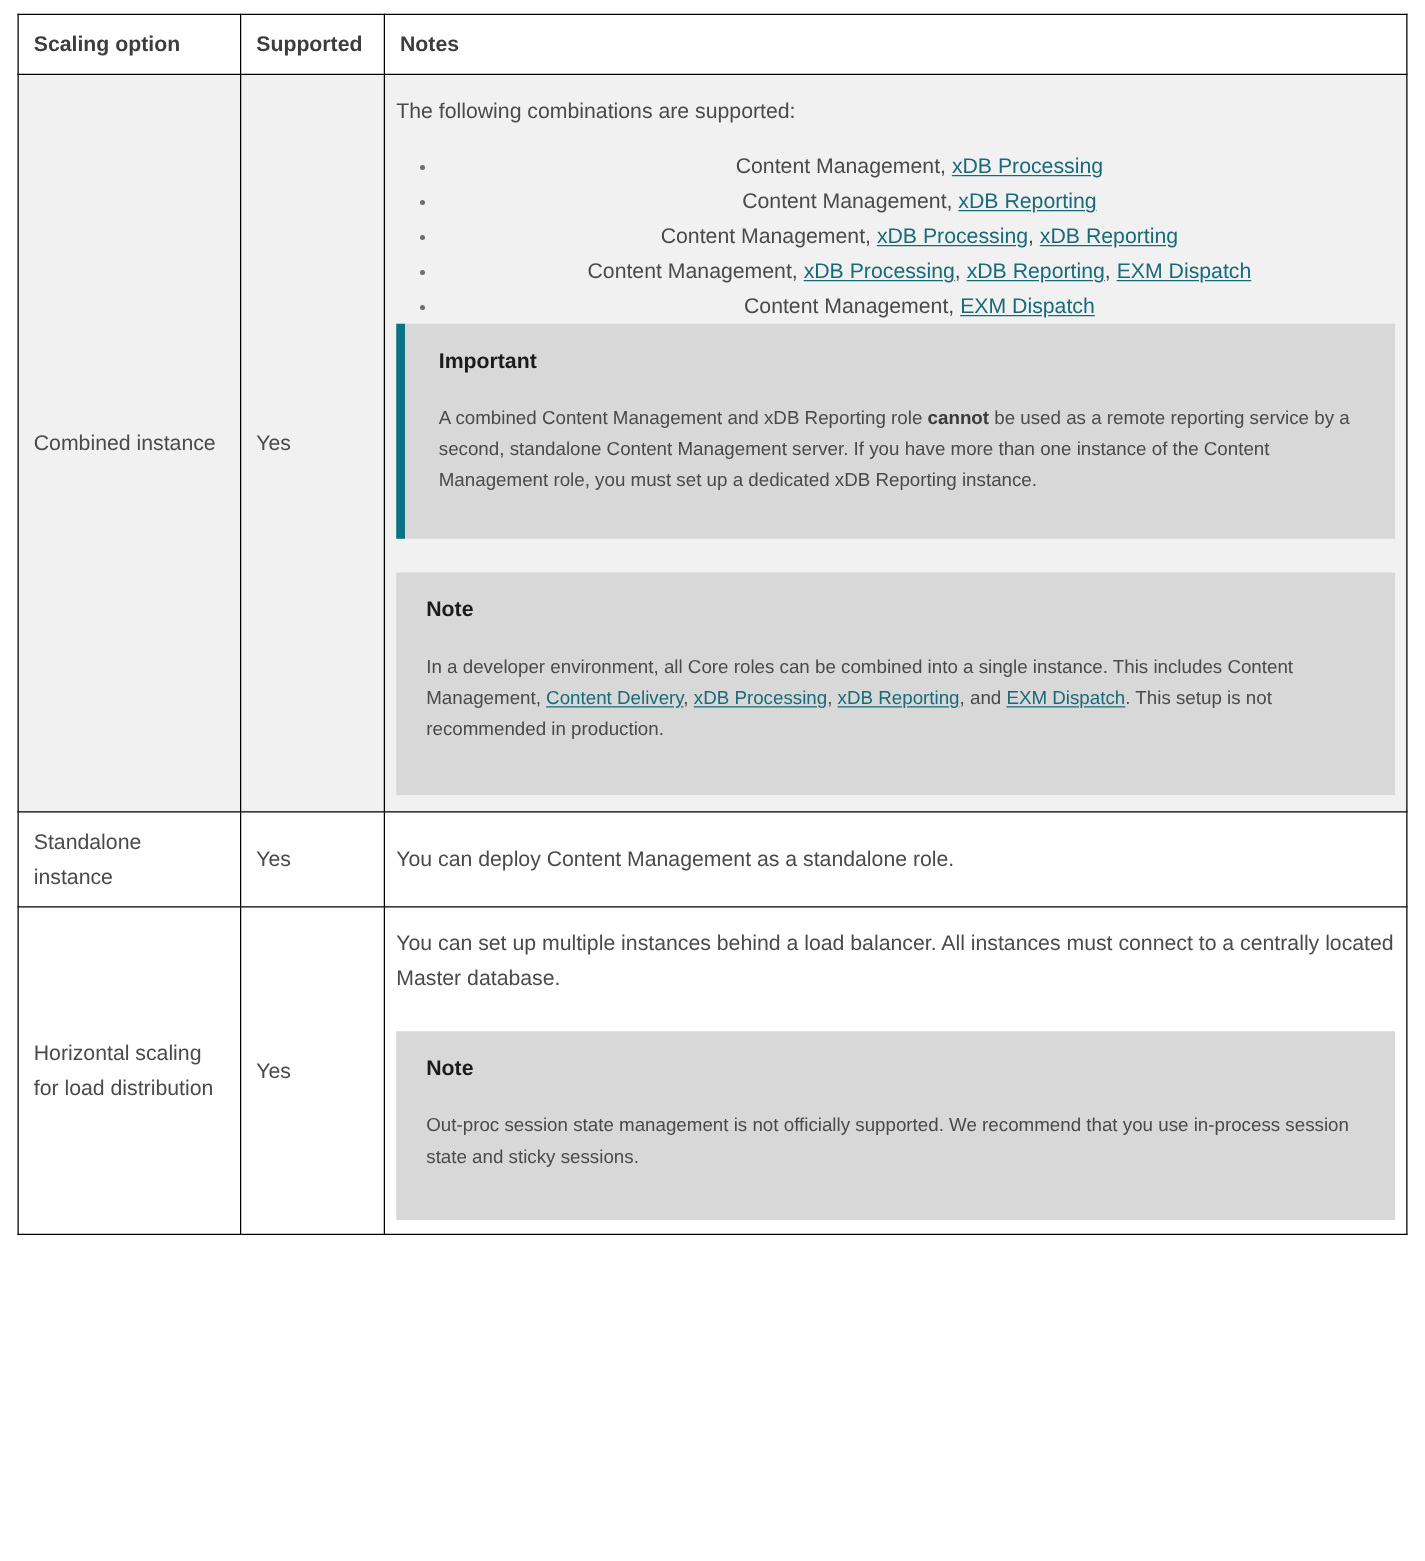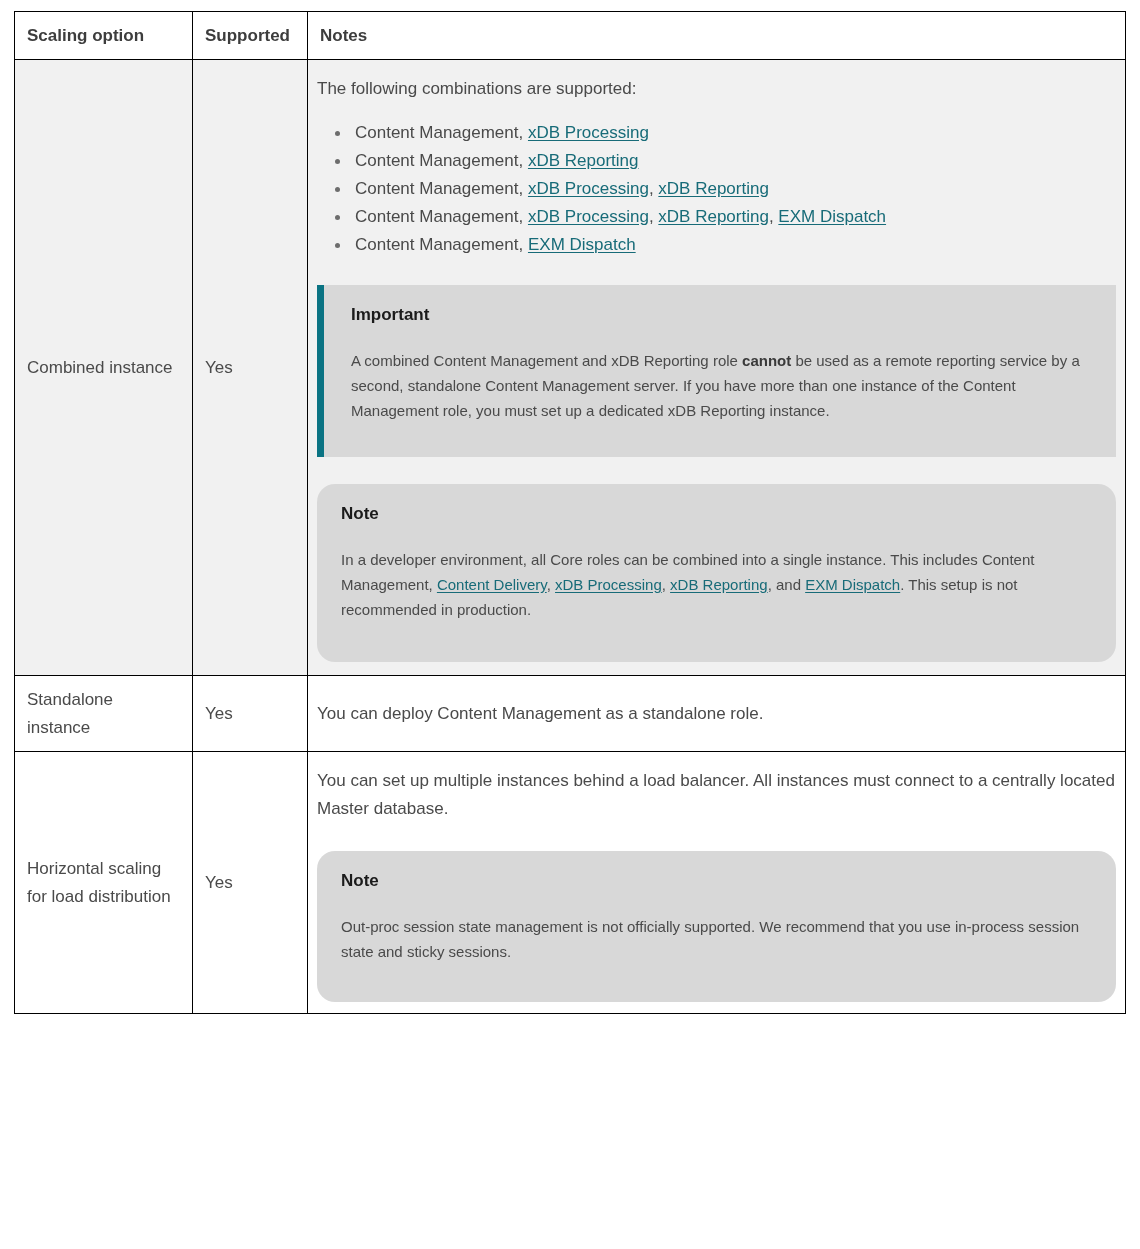--- a/index.html
+++ b/index.html
@@ -79,43 +79,42 @@
   ul.combo-list {
     margin: 16px 0 0 0;
     padding: 0 0 0 34px;
     list-style: disc;
   }
   ul.combo-list li {
     margin: 0 0 0 0;
     padding: 0 0 0 4px;
     line-height: 1.65;
     color: #4a4a4a;
+    text-align: center;
   }
   ul.combo-list li::marker { color: #6d6d6d; font-size: 15px; }
 
   a.doclink {
     color: #176b78;
     text-decoration: underline;
     text-underline-offset: 2px;
   }
 
   .callout {
     background: #d8d8d8;
-    margin-top: 26px;
     padding: 20px 24px 34px 24px;
     box-sizing: border-box;
   }
   .callout.important {
     border-left: 7px solid #0a7383;
     padding-left: 27px;
   }
   .callout.note-block {
     margin-top: 27px;
     padding: 20px 24px 40px 24px;
-    border-radius: 18px;
   }
   .callout .callout-title {
     font-size: 17px;
     font-weight: bold;
     color: #1b1b1b;
     margin: 0 0 22px 0;
     line-height: 1.2;
   }
   .callout .callout-body {
     margin: 0;

